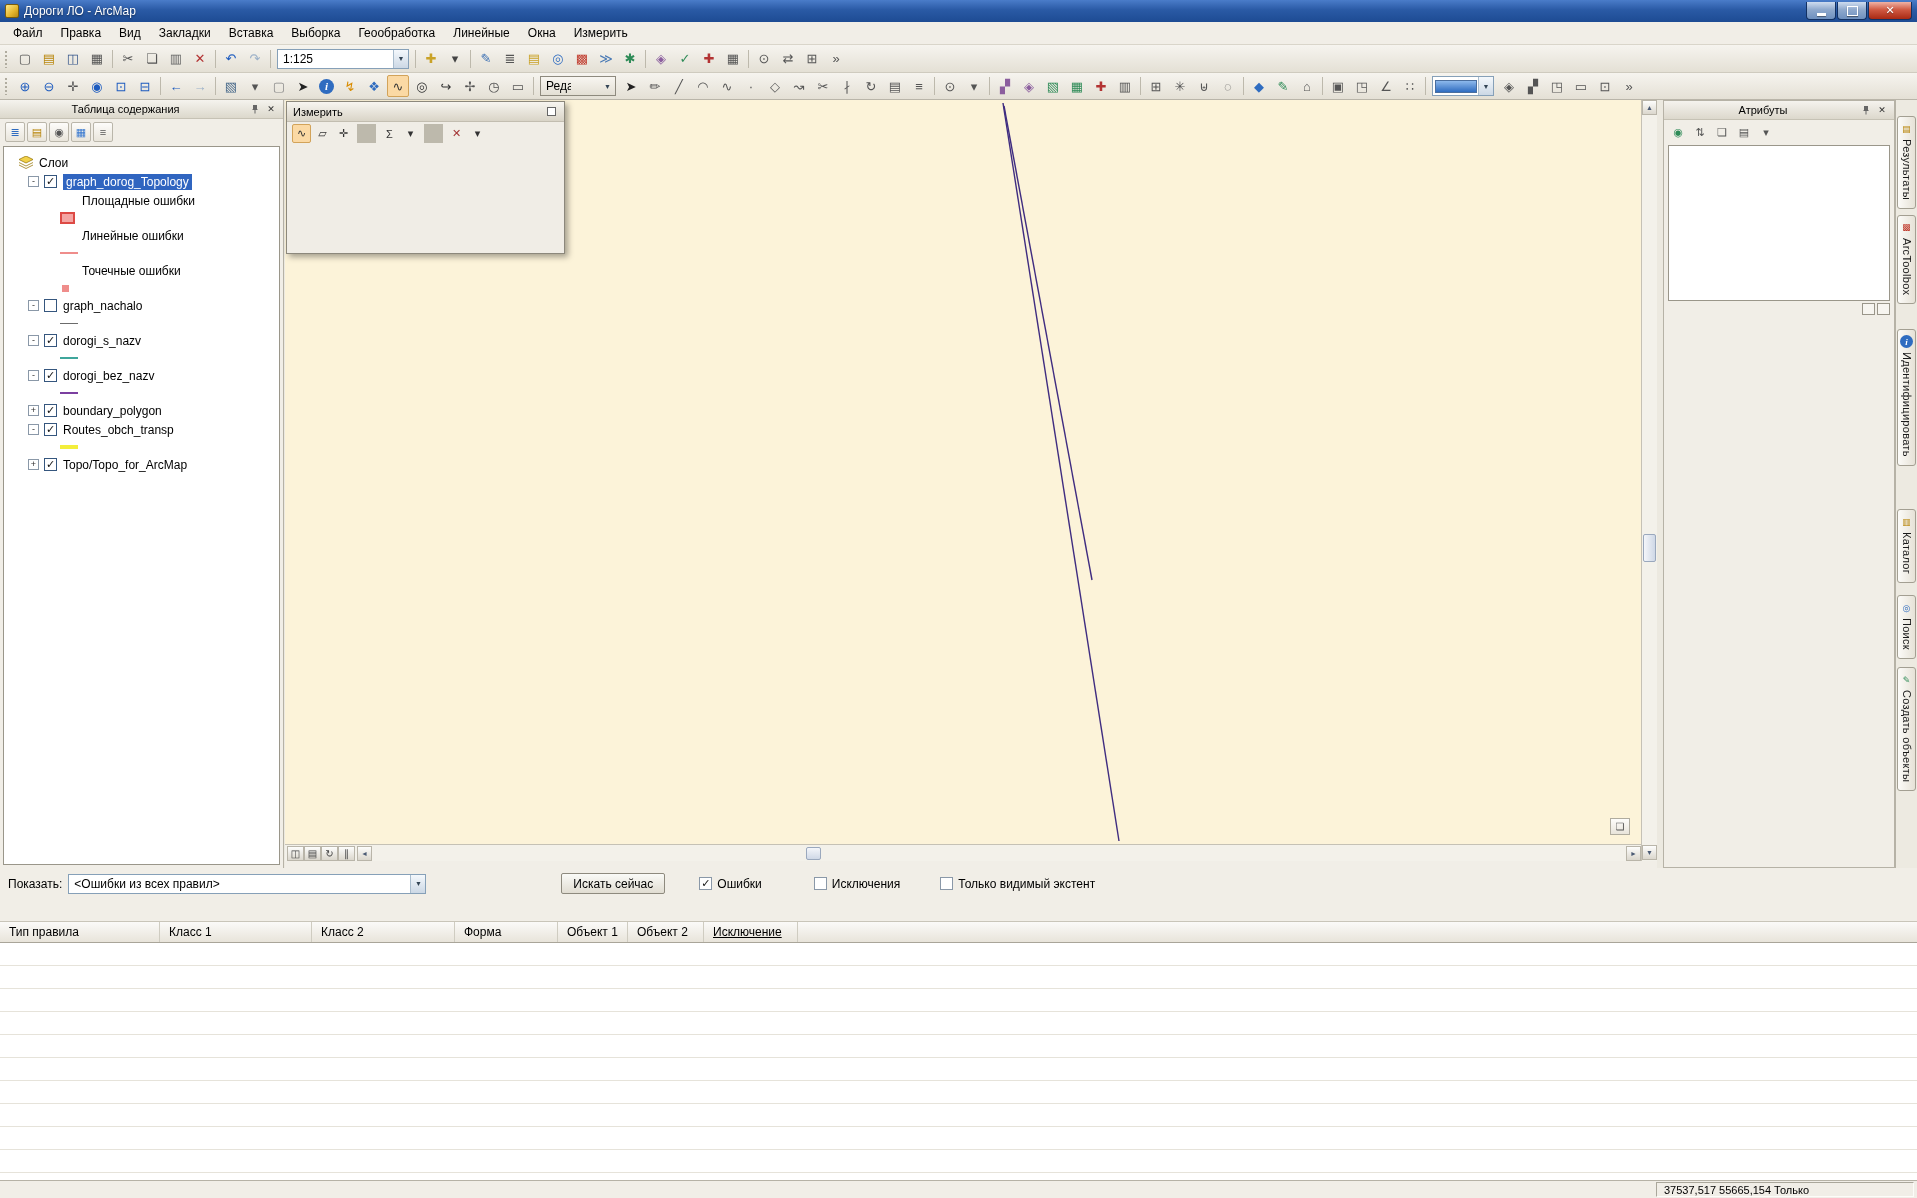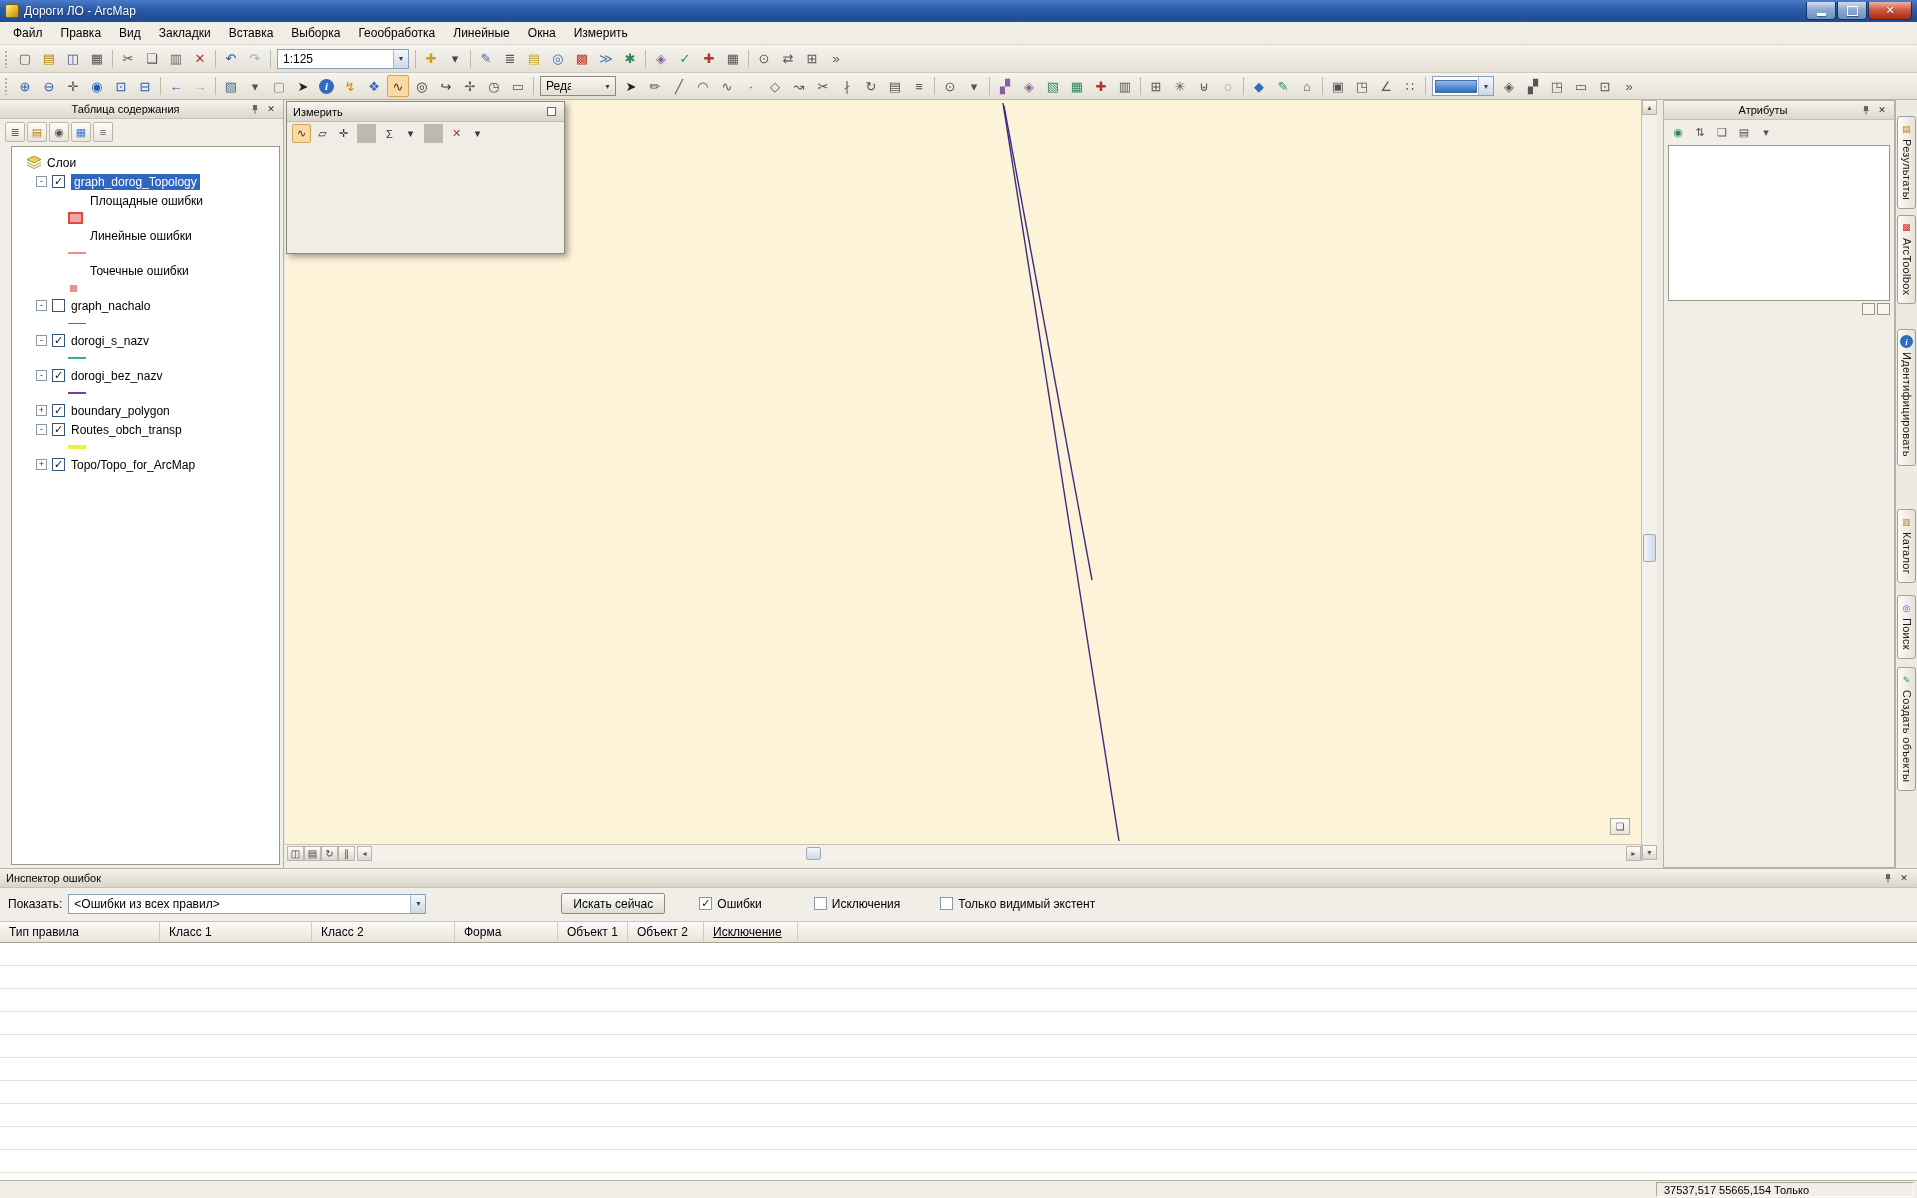--- a/index.html
+++ b/index.html
@@ -70,21 +70,21 @@
   .close-x::before { content:"✕"; font-size:9px; color:#333; }
   .mini-sq { width:9px; height:9px; border:1px solid #666; background:#fff; }
 
   
   .toc { position:absolute; left:0; top:0; width:284px; height:768px; background:#f1eee7;
     border-right:1px solid #b6b2a6; }
   .toc-toolbar { height:26px; display:flex; align-items:center; padding:0 4px; }
   .toc-toolbar .tbtn { width:20px; min-width:20px; height:20px; font-size:11px;
     border:1px solid #bab6aa; background:linear-gradient(#fdfcfa,#e9e5db); }
   .toc-tree { position:absolute; left:3px; right:3px; top:46px; bottom:3px; background:#fff;
-    border:1px solid #9a968a; overflow:hidden; padding-top:6px; font-size:12px;margin-left:8px; }
+    border:1px solid #9a968a; overflow:hidden; padding-top:6px; font-size:12px; }
   .trow { display:flex; align-items:center; height:19px; }
   .lv0 { padding-left:14px; } .lv1 { padding-left:24px; } .lv2 { padding-left:78px; }
   .srow { height:16px; display:flex; align-items:center; padding-left:56px; }
   .exp { width:11px; height:11px; flex:none; border:1px solid #8a98a8; background:#fff;
     font-size:9px; line-height:9px; text-align:center; color:#333; margin-right:5px; }
   .cb { width:13px; height:13px; flex:none; border:1px solid #35567e; background:#fff;
     font-size:11px; line-height:11px; text-align:center; color:#111; margin-right:6px; }
   .lbl { white-space:nowrap; }
   .sel { background:#3065c0; color:#fff; padding:1px 3px; }
   .layers-ico { width:16px; height:13px; margin-right:5px; flex:none; }
@@ -702,30 +702,20 @@
 
       <div class="vtab" data-name="sidebar-tab-create-features">
         <span class="ticon" data-name="tab-icon" style="color: rgb(46, 139, 87);">✎</span>
         <span class="vlabel" data-name="tab-label">Создать объекты</span>
       </div>
 
   </div>
 </div>
 
 <div class="inspector" data-name="error-inspector-panel">
-  <div class="insp-header" data-name="error-inspector-header">
-    <span class="ph-title" data-name="error-inspector-title">Инспектор ошибок</span>
-    <span class="mini-icon" data-name="pin-icon">
-      <svg width="10" height="10" viewBox="0 0 10 10">
-          <path d="M3 1h4v4l1 1H2l1-1z" fill="#666"></path>
-          <rect x="4.5" y="6" width="1" height="3.5" fill="#666"></rect>
-        </svg>
-    </span>
-    <span class="mini-icon close-x" data-name="close-icon"></span>
-  </div>
   <div class="insp-controls" data-name="error-inspector-controls">
     <span data-name="show-label">Показать:</span>
     <span class="combo show-combo" data-name="rule-filter-combo">
       <span class="val" data-name="rule-filter-value">&lt;Ошибки из всех правил&gt;</span>
       <span class="dd" data-name="chevron-down-icon"></span>
     </span>
     <button class="insp-button" data-name="search-now-button">Искать сейчас</button>
     <span class="chk ml34" data-name="errors-checkbox">✓</span>
     <span class="chk-label" data-name="errors-checkbox-label">Ошибки</span>
     <span class="chk ml52" data-name="exceptions-checkbox"></span>

